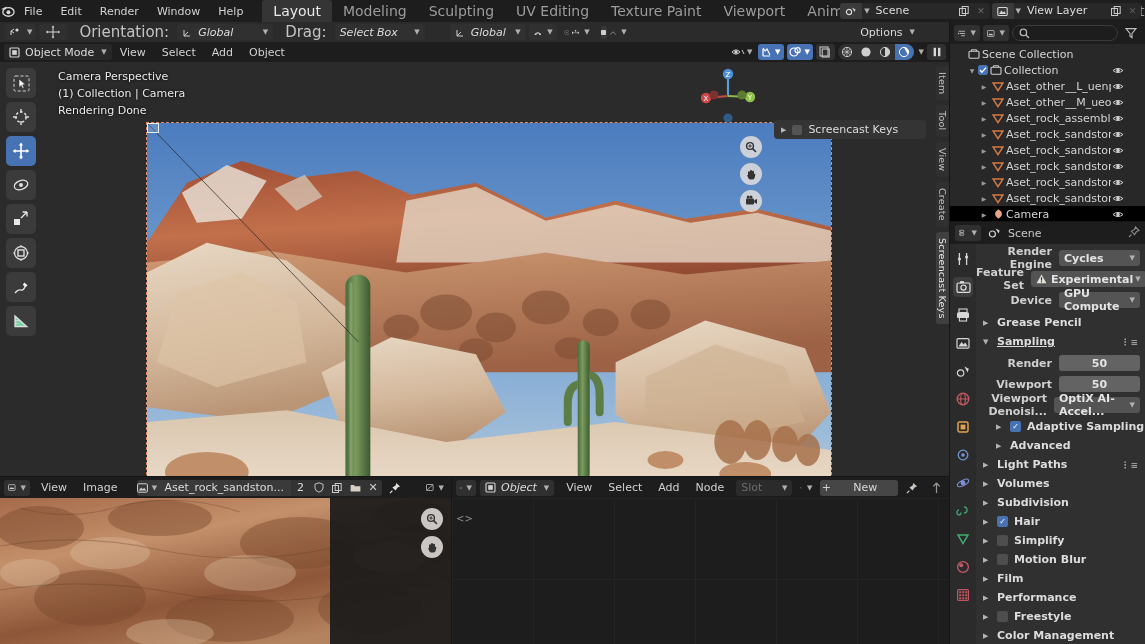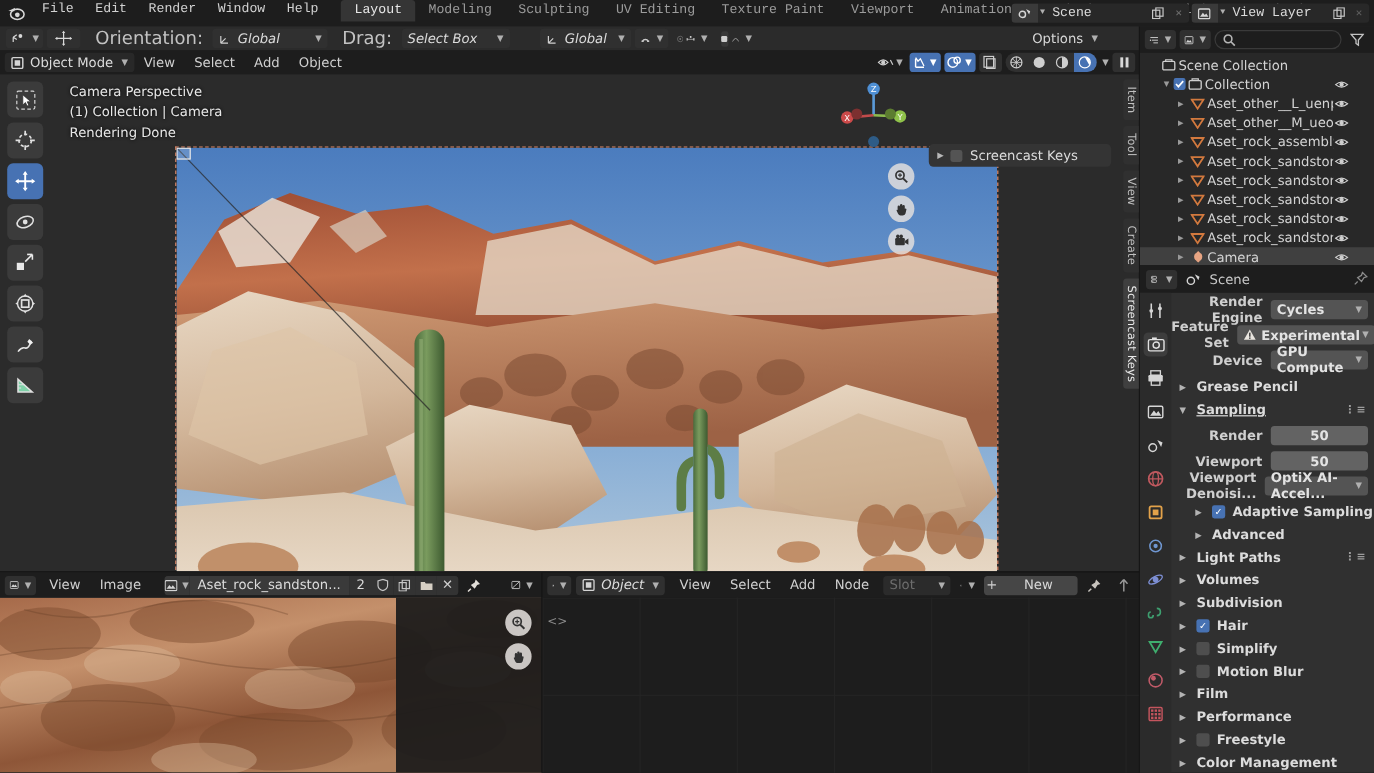--- a/index.html
+++ b/index.html
@@ -2,26 +2,26 @@
 <html><head>
 <meta charset="utf-8">
 <style>
   * { box-sizing: border-box; margin:0; padding:0; }
   html,body { width:1145px; height:644px; overflow:hidden; background:#1d1d1d;
     font-family:"DejaVu Sans","Liberation Sans",sans-serif; color:#e5e5e5; font-size:11px; }
   .app { position:relative; width:1145px; height:644px; }
 
   
   .topbar { position:absolute; left:0; top:0; width:1145px; height:22px; background:#1d1d1d;
-    display:flex; align-items:flex-start;font-family:Liberation Mono, monospace; }
+    display:flex; align-items:center; }
   .blender-logo { width:26px; height:22px; display:flex; align-items:center; justify-content:center; }
   .menu { display:flex; align-items:center; gap:0px; }
   .menu-item { padding:2px 9px; color:#d2d2d2; font-size:11px; white-space:nowrap; }
   .ws-tabs { display:flex; align-items:center; margin-left:10px; }
-  .ws-tab { padding:3px 11px; color:#9c9c9c; font-size:11px; white-space:nowrap; border-radius:3px 3px 0 0; }
+  .ws-tab { padding:3px 11px; color:#9c9c9c; font-size:14px; white-space:nowrap; border-radius:3px 3px 0 0; }
   .ws-tab.active { background:#353535; color:#e8e8e8; }
   .ws-plus { padding:3px 8px; color:#999; }
   .topright { position:absolute; right:4px; top:0; height:22px; display:flex; align-items:center; gap:2px; }
   .idblock { display:flex; align-items:center; height:16px; background:#282828; border-radius:3px; overflow:hidden; }
   .idblock .ic { width:22px; height:16px; background:#3a3a3a; display:flex; align-items:center; justify-content:center; font-size:9px; }
   .idblock .nm { padding:0 10px 0 6px; font-size:11px; color:#dcdcdc; min-width:86px; line-height:16px; }
   .idblock .bt { width:17px; height:16px; display:flex; align-items:center; justify-content:center; color:#c8c8c8; font-size:9px; }
   .caret { font-size:7px; color:#b0b0b0; margin-left:2px; }
 
   
@@ -114,21 +114,21 @@
   .se-handle { position:absolute; left:4px; top:36px; color:#8c8c8c; font-size:10px; }
 
   
   .outliner { position:absolute; left:950px; top:22px; width:195px; height:200px; background:#282828; }
   .ol-header { height:22px; background:#1d1d1d; display:flex; align-items:center; padding:0 4px; gap:3px; }
   .ol-search { flex:1; height:16px; background:#1d1d1d; border:1px solid #3a3a3a; border-radius:8px;
     display:flex; align-items:center; padding:0 6px; gap:4px; }
   .ol-body { padding-top:2px; }
   .ol-row { height:16px; display:flex; align-items:center; font-size:11px; color:#d3d3d3;
     padding-right:20px; position:relative; }
-  .ol-row.sel { background:#404040; }
+  .ol-row.sel { background:#000000; }
   .ol-row .tw { width:12px; text-align:center; font-size:6px; color:#9a9a9a; }
   .ol-row .cb { width:10px; height:10px; background:#2f2f2f; border:1px solid #555; border-radius:2px;
     display:flex; align-items:center; justify-content:center; }
   .ol-row .cb.ck { background:#4772b3; border-color:#4772b3; }
   .ol-row .ic { width:16px; display:flex; align-items:center; justify-content:center; }
   .ol-row .nm { flex:1; overflow:hidden; white-space:nowrap; text-overflow:clip; }
   .ol-row .eye { width:14px; display:flex; align-items:center; justify-content:center; }
 
   
   .props { position:absolute; left:950px; top:222px; width:195px; height:422px; background:#303030; }

